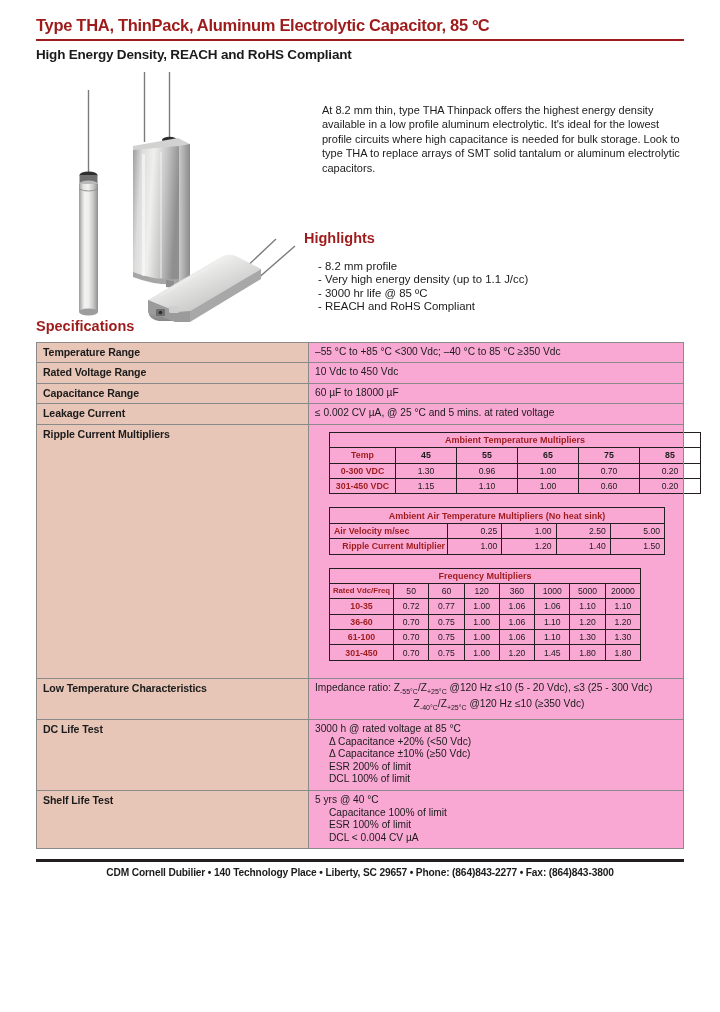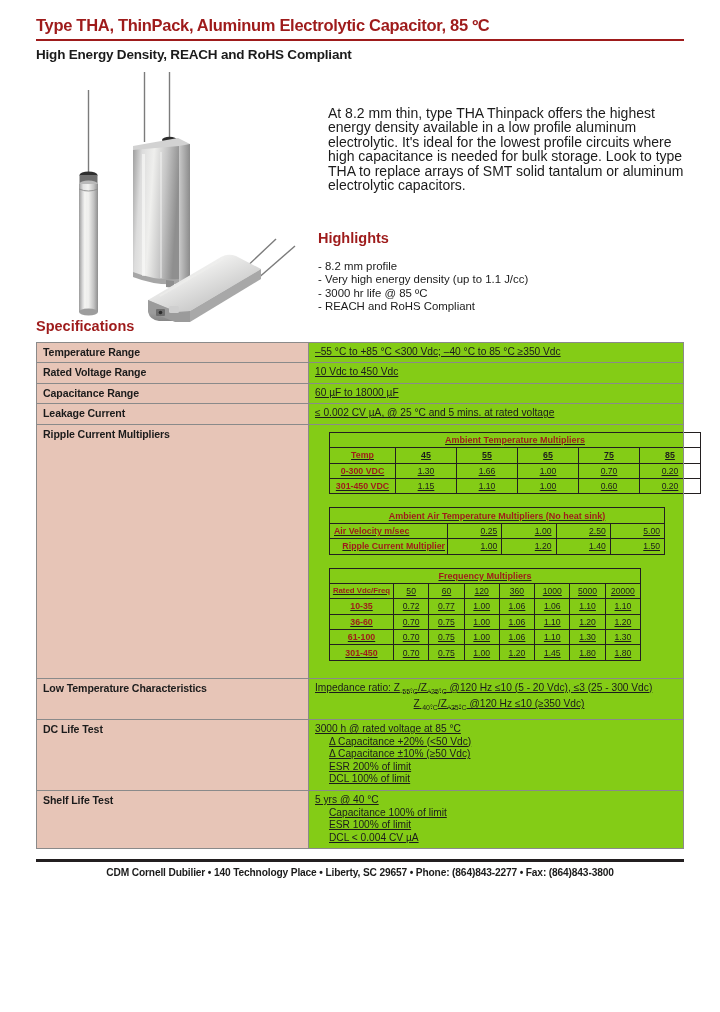--- a/index.html
+++ b/index.html
@@ -35,30 +35,30 @@
     margin: 0 0 4px 0;
   }
 
   
   .hero { position: relative; height: 252px; }
 
   .photo { position: absolute; left: 12px; top: 6px; width: 262px; height: 250px; }
 
   .intro {
     position: absolute;
-    left: 292px; top: 26px;
+    left: 286px; top: 26px;
     width: 368px;
-    font-size: 14px;
+    font-size: 11px;
     line-height: 14.6px;
     color: #1b1b1b;
   }
 
   .highlights-head {
     position: absolute;
-    left: 282px; top: 164px;
+    left: 268px; top: 164px;
     color: #9e1b1b;
     font-size: 14.5px;
     font-weight: bold;
   }
   .highlights-list {
     position: absolute;
     left: 282px; top: 194px;
     font-size: 11.4px;
     line-height: 13.6px;
     color: #1b1b1b;
@@ -84,25 +84,24 @@
   }
   td.lab {
     width: 272px;
     background: #e7c5b7;
     font-size: 10.6px;
     font-weight: bold;
     color: #1b1b1b;
     letter-spacing: -0.1px;
   }
   td.val {
-    background: #84cc16;
+    background: #f9a8d4;
     font-size: 10.2px;
     color: #1b1b1b;
     line-height: 12.6px;
-    text-decoration: underline;
   }
   td.val.nb { border-bottom: none !important; }
   td.lab.nb { border-bottom: none !important; }
 
   .sub { font-size: 7px; vertical-align: sub; }
   .indent1 { padding-left: 14px; display: block; }
   .center-line { text-align: center; padding-left: 6px; }
 
   
   .inner-wrap { padding: 4px 0 0 14px; }
@@ -287,21 +286,21 @@
                   <td class="rowhdr">Temp</td>
                   <td class="colhdr">45</td>
                   <td class="colhdr">55</td>
                   <td class="colhdr">65</td>
                   <td class="colhdr">75</td>
                   <td class="colhdr">85</td>
                 </tr>
                 <tr>
                   <td class="rowhdr">0-300 VDC</td>
                   <td>1.30</td>
-                  <td>1.66</td>
+                  <td>0.96</td>
                   <td>1.00</td>
                   <td>0.70</td>
                   <td>0.20</td>
                 </tr>
                 <tr>
                   <td class="rowhdr">301-450 VDC</td>
                   <td>1.15</td>
                   <td>1.10</td>
                   <td>1.00</td>
                   <td>0.60</td>

